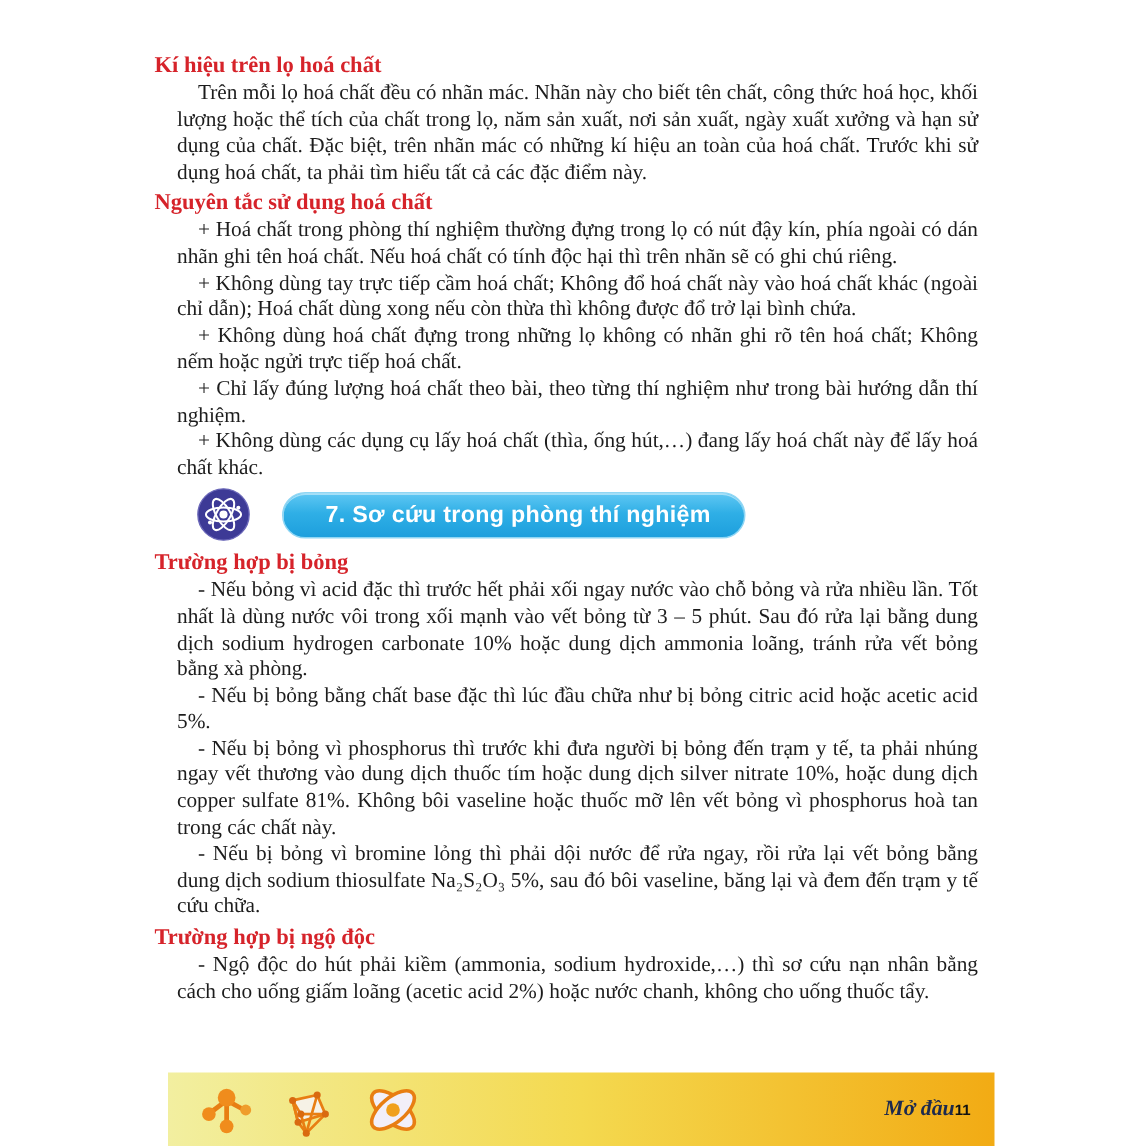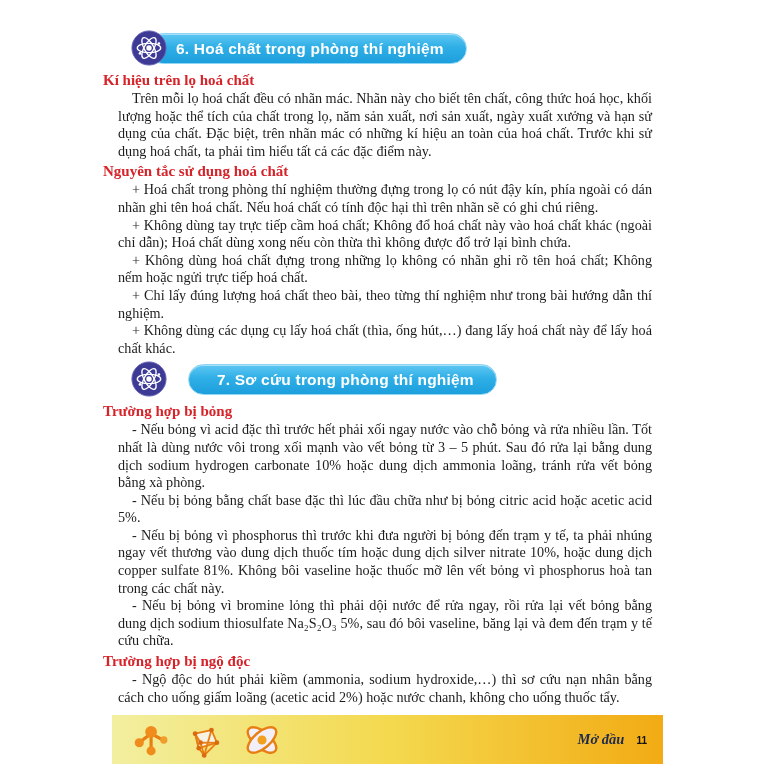--- a/index.html
+++ b/index.html
@@ -61,59 +61,41 @@
     left:112px;bottom:0;
     width:551px;height:49px;
     background:linear-gradient(90deg,#f2efa0 0%,#f4d94f 50%,#f2ab14 100%);
     display:flex;align-items:center;
     padding:0 16px 0 20px;
     box-sizing:border-box;
   }
   .footer .icons{display:flex;align-items:center;gap:14px;flex:1;}
   .footer .icons svg{display:block;}
   .footer .page-label{
-    display:flex;align-items:baseline;gap:12px;
+    display:flex;align-items:baseline;
   }
   .chapter-label{
     font-style:italic;
     font-weight:bold;
     font-size:14.5px;
     color:#1d2a4e;
   }
   .page-number{
     font-family:"Liberation Sans", sans-serif;
     font-weight:bold;
     font-size:10px;
     color:#111111;
   }
 </style>
 </head>
 <body>
 
 <div class="page">
   <div class="content">
 
-    <div class="pill-row">
-      <span class="atom-badge">
-        <svg viewBox="0 0 40 40" width="36" height="36">
-          <circle cx="20" cy="20" r="19" fill="#3d3a96" stroke="#6a67b8" stroke-width="1"></circle>
-          <g stroke="#ffffff" fill="none" stroke-width="1.5">
-            <ellipse cx="20" cy="20" rx="13" ry="5.2"></ellipse>
-            <ellipse cx="20" cy="20" rx="13" ry="5.2" transform="rotate(60 20 20)"></ellipse>
-            <ellipse cx="20" cy="20" rx="13" ry="5.2" transform="rotate(120 20 20)"></ellipse>
-          </g>
-          <circle cx="20" cy="20" r="3" fill="#ffffff"></circle>
-          <circle cx="31" cy="15" r="1.5" fill="#ffffff"></circle>
-          <circle cx="10" cy="26" r="1.5" fill="#ffffff"></circle>
-        </svg>
-      </span>
-      <span class="section-pill">
-        <span class="section-title">6. Hoá chất trong phòng thí nghiệm</span>
-      </span>
-    </div>
 
     <div class="red-heading">Kí hiệu trên lọ hoá chất</div>
     <p class="para">Trên mỗi lọ hoá chất đều có nhãn mác. Nhãn này cho biết tên chất, công thức hoá học, khối lượng hoặc thể tích của chất trong lọ, năm sản xuất, nơi sản xuất, ngày xuất xưởng và hạn sử dụng của chất. Đặc biệt, trên nhãn mác có những kí hiệu an toàn của hoá chất. Trước khi sử dụng hoá chất, ta phải tìm hiểu tất cả các đặc điểm này.</p>
 
     <div class="red-heading">Nguyên tắc sử dụng hoá chất</div>
     <p class="para">+ Hoá chất trong phòng thí nghiệm thường đựng trong lọ có nút đậy kín, phía ngoài có dán nhãn ghi tên hoá chất. Nếu hoá chất có tính độc hại thì trên nhãn sẽ có ghi chú riêng.</p>
     <p class="para">+ Không dùng tay trực tiếp cầm hoá chất; Không đổ hoá chất này vào hoá chất khác (ngoài chỉ dẫn); Hoá chất dùng xong nếu còn thừa thì không được đổ trở lại bình chứa.</p>
     <p class="para">+ Không dùng hoá chất đựng trong những lọ không có nhãn ghi rõ tên hoá chất; Không nếm hoặc ngửi trực tiếp hoá chất.</p>
     <p class="para">+ Chỉ lấy đúng lượng hoá chất theo bài, theo từng thí nghiệm như trong bài hướng dẫn thí nghiệm.</p>
     <p class="para">+ Không dùng các dụng cụ lấy hoá chất (thìa, ống hút,…) đang lấy hoá chất này để lấy hoá chất khác.</p>

